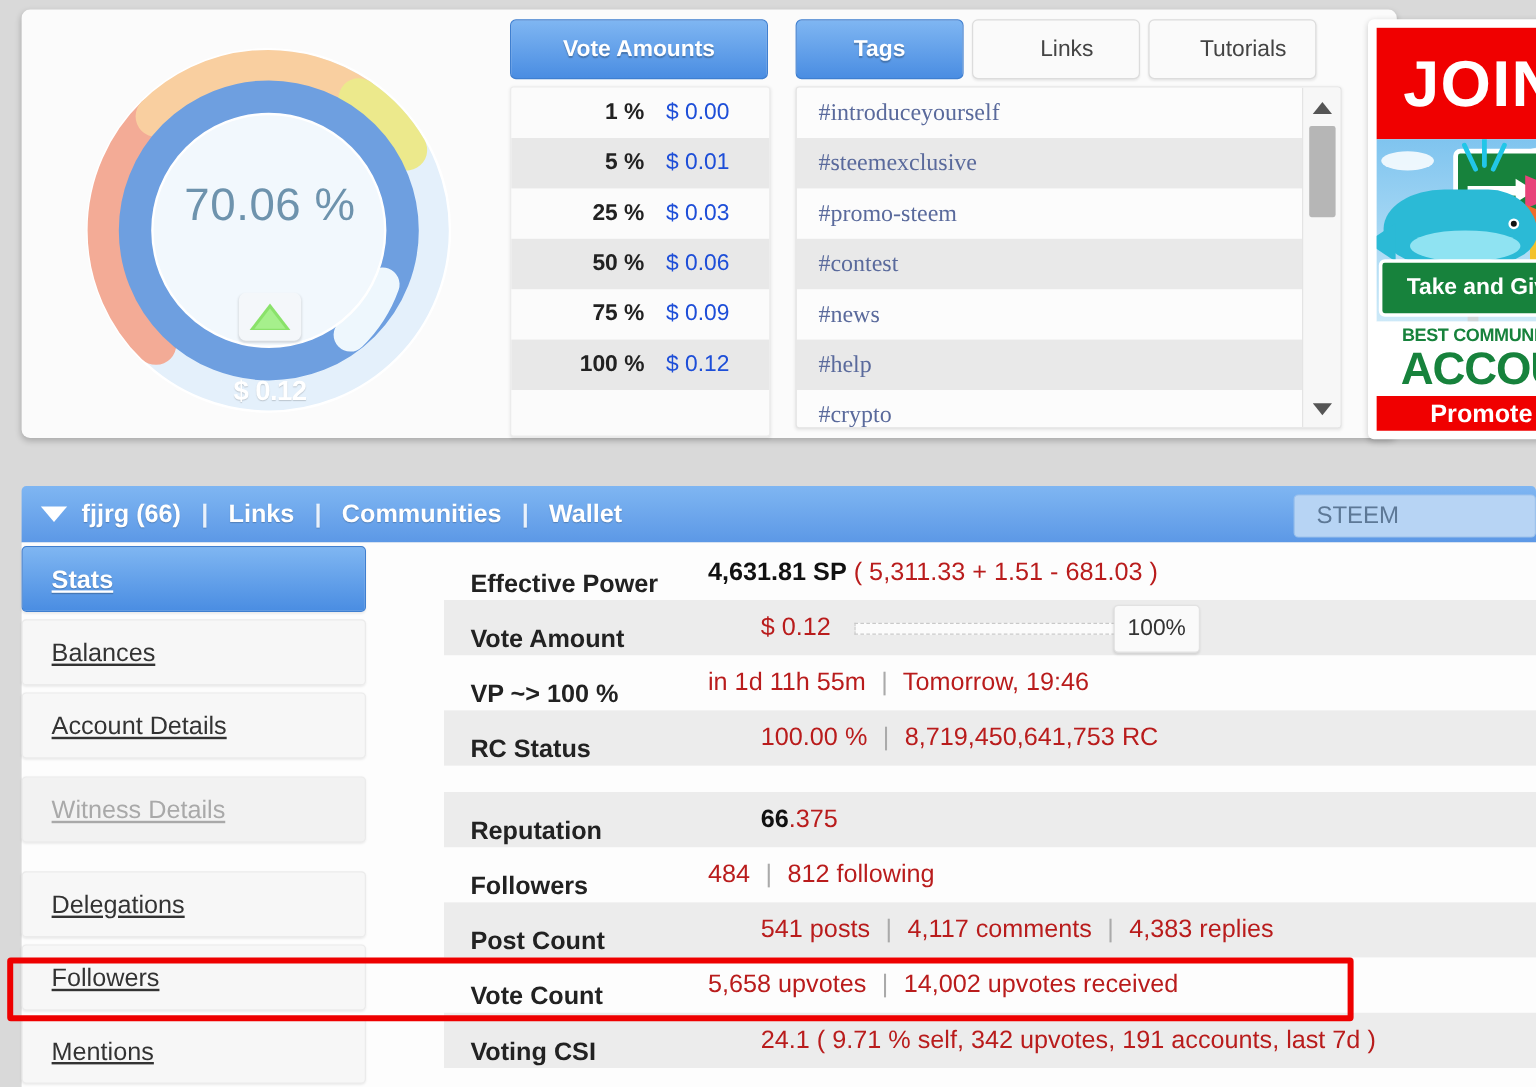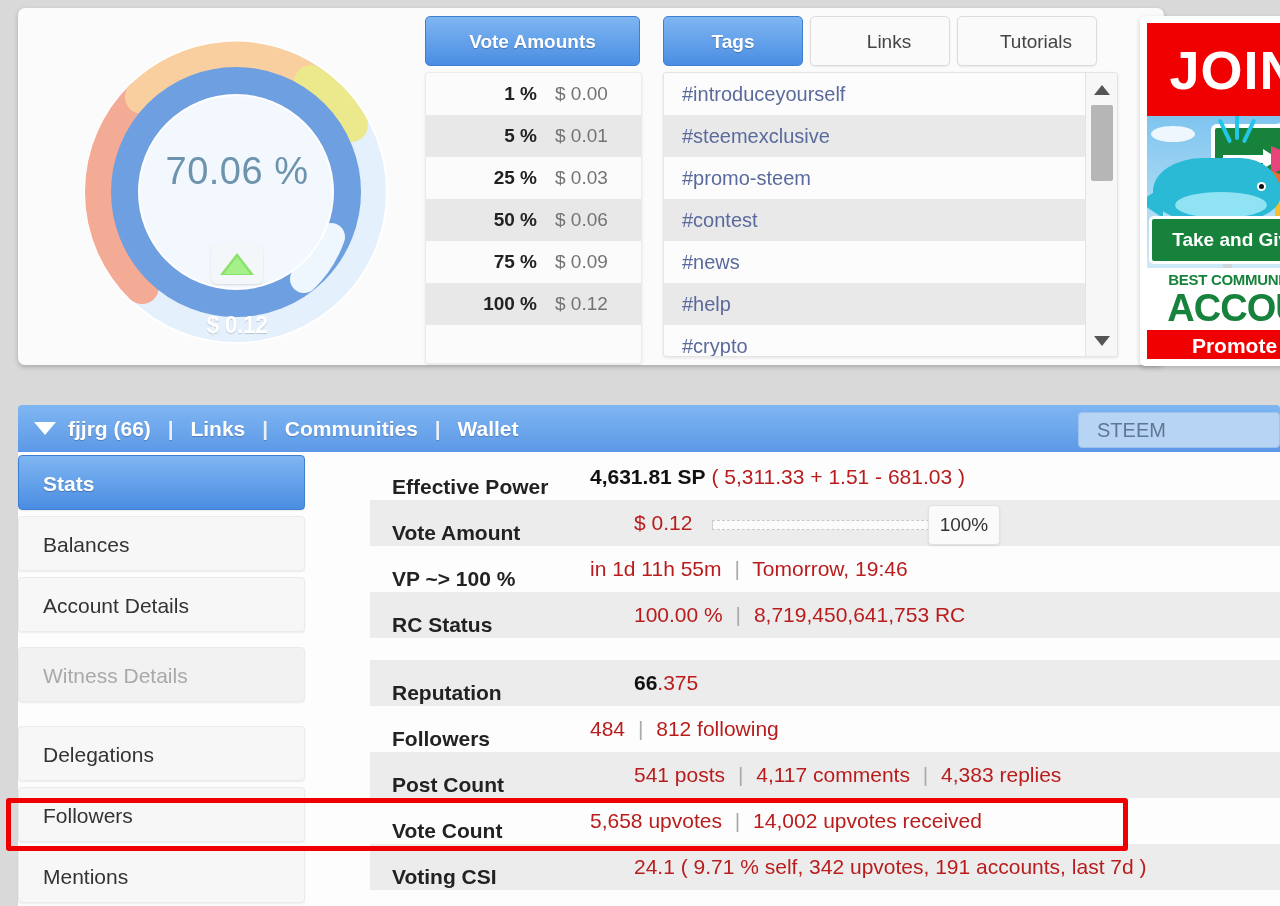--- a/index.html
+++ b/index.html
@@ -12,21 +12,21 @@
   .root{position:relative;width:1280px;height:906px;}
 
   
   .top-card{
     position:absolute;left:18px;top:8px;width:1146px;height:357px;
     background:#fbfbfb;border-radius:7px;
     box-shadow:0 2px 5px rgba(0,0,0,.22);
   }
 
   
-  .gauge-wrap{position:absolute;left:34px;top:8px;width:370px;height:345px;}
+  .gauge-wrap{position:absolute;left:22px;top:8px;width:370px;height:345px;}
   .gauge{position:absolute;left:14px;top:6px;width:340px;height:340px;}
   .gauge svg{display:block;}
   .gauge-pct{
     position:absolute;left:0;right:0;top:134px;text-align:center;
     font-size:38px;color:#6e93ad;letter-spacing:.5px;
   }
   .gauge-arrow{
     position:absolute;left:50%;top:228px;margin-left:-26px;
     width:52px;height:40px;background:#f4f7fa;border-radius:6px;
     box-shadow:0 1px 2px rgba(0,0,0,.12);
@@ -71,37 +71,37 @@
   .va-head .tabbtn{width:215px;}
   .va-list{
     margin-top:6px;width:215px;background:#fbfbfb;
     border:1px solid #ececec;border-radius:3px;
     box-shadow:0 1px 3px rgba(0,0,0,.09);
     overflow:hidden;
   }
   .va-row{height:42px;display:flex;align-items:center;justify-content:flex-end;}
   .va-row.alt{background:#e8e8e8;}
   .va-row .pc{font-size:19px;font-weight:bold;color:#222;text-align:right;}
-  .va-row .amt{font-size:19px;color:#737373;width:86px;text-align:left;padding-left:18px;}
+  .va-row .amt{font-size:19px;color:#1d4ed8;width:86px;text-align:left;padding-left:18px;}
   .va-foot{height:38px;}
 
   
   .tags-panel{position:absolute;left:645px;top:8px;width:455px;height:345px;}
   .tags-tabs{display:flex;gap:7px;}
   .tags-tabs .tabbtn{width:140px;}
   .tags-box{
     margin-top:6px;width:455px;height:285px;
     background:#fcfcfc;border:1px solid #e4e4e4;border-radius:3px;
     box-shadow:0 1px 3px rgba(0,0,0,.09);
     position:relative;overflow:hidden;box-sizing:border-box;
   }
   .tags-scrollarea{position:absolute;left:0;top:0;right:32px;bottom:0;overflow:hidden;}
   .tag-row{
     height:42px;line-height:42px;padding-left:18px;
-    font-size:20px;color:#5a6a9c;
+    font-size:20px;color:#5a6a9c;font-family:Liberation Serif, serif;
   }
   .tag-row.alt{background:#e9e9e9;}
   .tags-scroll{
     position:absolute;right:0;top:0;width:32px;bottom:0;
     background:#f7f7f7;border-left:1px solid #e4e4e4;box-sizing:border-box;
   }
   .sc-arrow{position:absolute;left:0;width:32px;height:26px;}
   .sc-arrow.up{top:3px;}
   .sc-arrow.down{bottom:3px;}
   .sc-arrow i{position:absolute;left:8px;top:9px;width:0;height:0;}
@@ -192,21 +192,21 @@
 
   .panel-body{
     position:relative;width:1262px;height:454px;background:#fdfdfd;
   }
   
   .side{position:absolute;left:0px;top:3px;width:287px;}
   .side-item{
     height:55px;line-height:55px;margin-bottom:6px;
     padding-left:24px;font-size:21px;color:#333;
     background:#f7f7f7;border:1px solid #ebebeb;border-radius:4px;
-    box-shadow:0 1px 2px rgba(0,0,0,.07);box-sizing:border-box;
+    box-shadow:0 1px 2px rgba(0,0,0,.07);box-sizing:border-box;text-decoration:underline;
   }
   .side-item.active{
     background:linear-gradient(to bottom,#7fb6f2 0%,#4a8de2 100%);
     color:#fff;font-weight:bold;border-color:#3f7fd0;
     text-shadow:0 1px 1px rgba(0,0,0,.25);
   }
   .side-item.disabled{color:#a9a9a9;background:#f2f2f2;margin-top:15px;}
   .side-gap{height:18px;}
 
   

